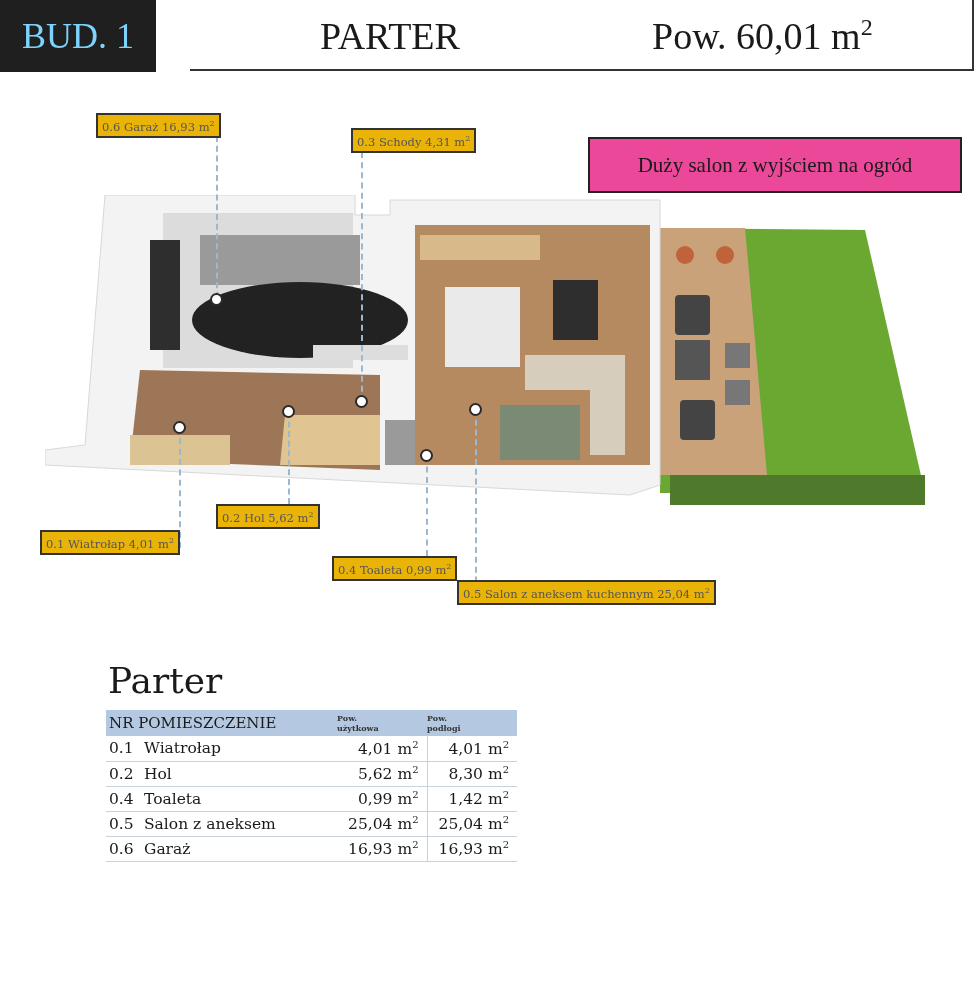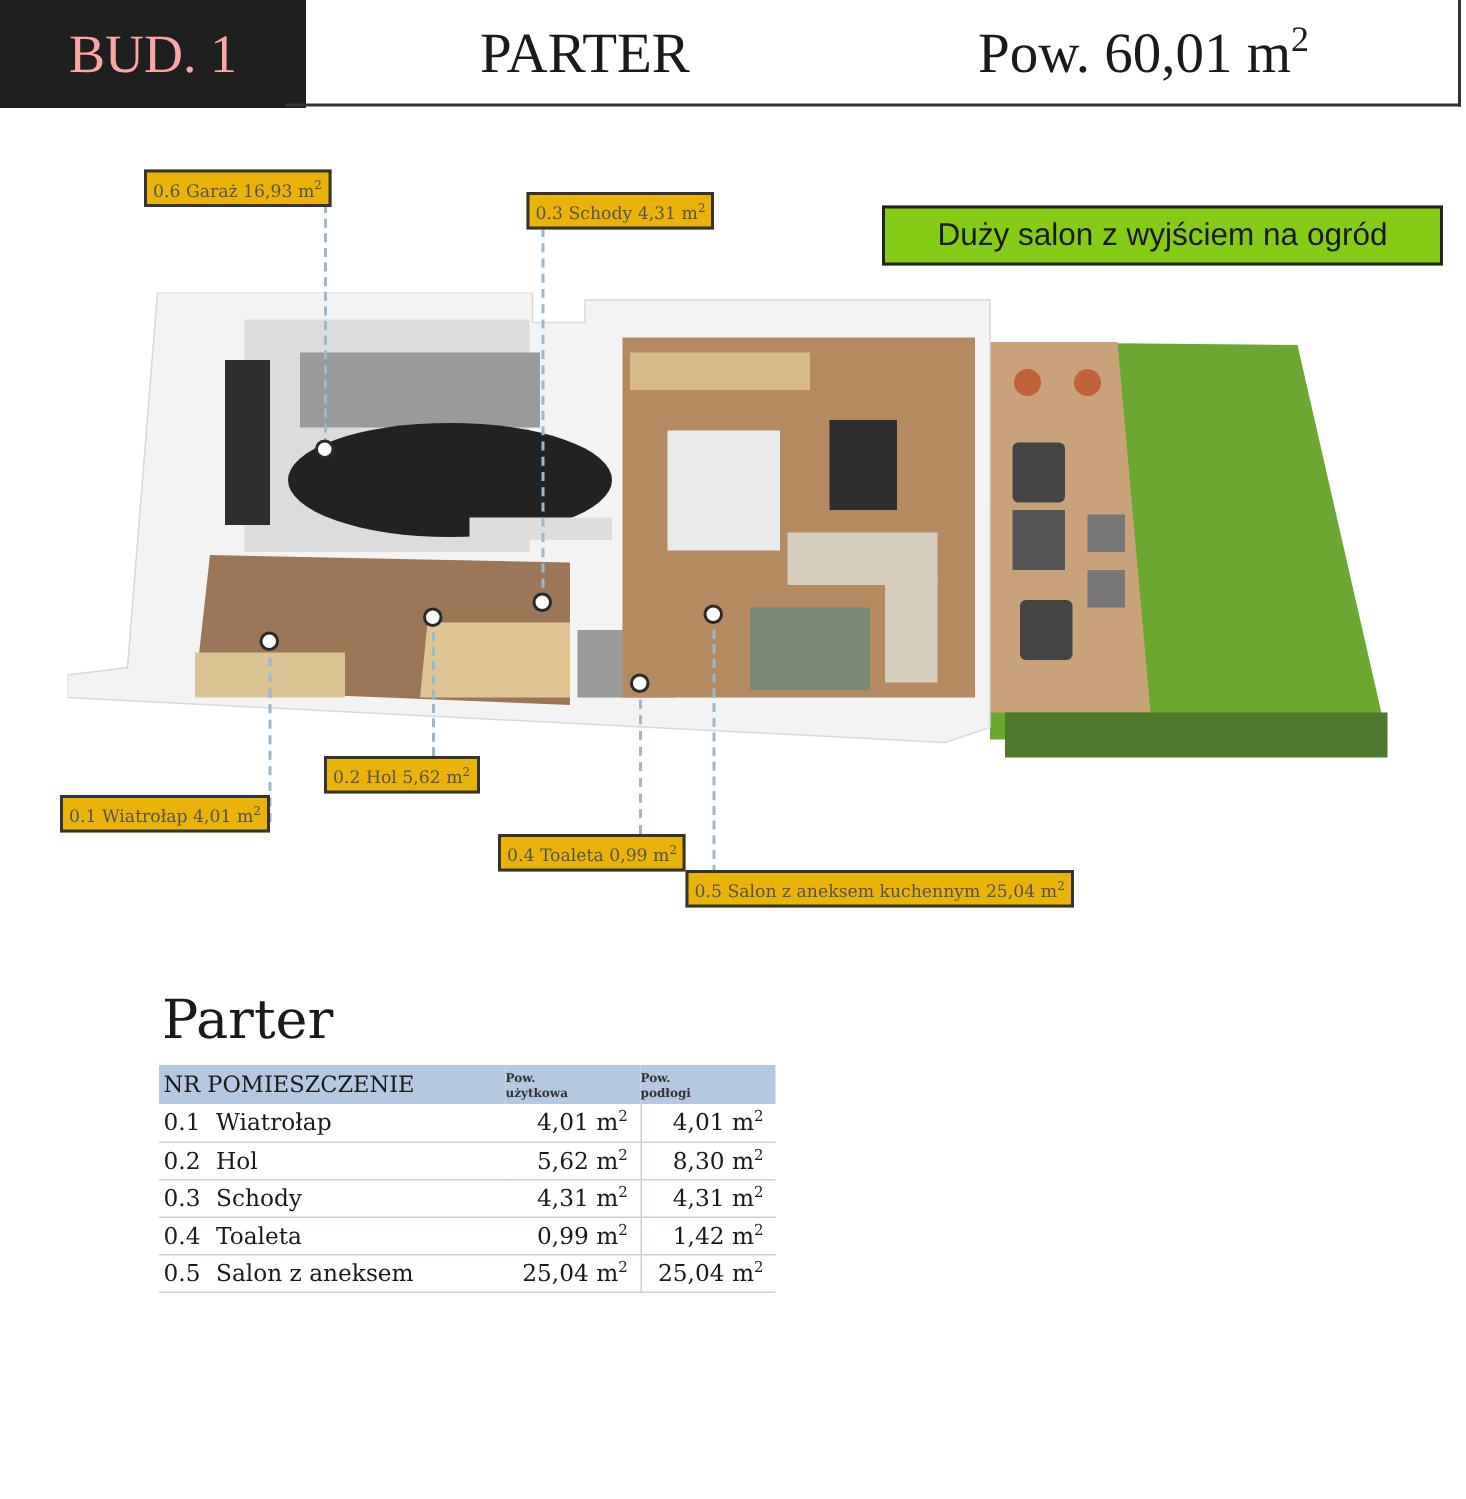--- a/index.html
+++ b/index.html
@@ -1,27 +1,27 @@
 <!DOCTYPE html>
 <html><head>
 <meta charset="utf-8">
 <style>
   * { box-sizing: border-box; margin: 0; padding: 0; }
   body { width: 977px; height: 999px; background: #ffffff; position: relative; overflow: hidden; font-family: "DejaVu Serif", serif; color: #1a1a1a; }
 
   
   .header { position: absolute; left: 0; top: 0; width: 977px; height: 72px; }
-  .hdr-left { position: absolute; left: 0; top: 0; width: 204px; height: 72px; background: #1f1f1f; color: #fca5a5; font-family: "Liberation Serif", serif; font-size: 36px; display:flex; align-items:center; justify-content:center; }
+  .hdr-left { position: absolute; left: 0; top: 0; width: 156px; height: 72px; background: #1f1f1f; color: #7dd3fc; font-family: "Liberation Serif", serif; font-size: 36px; display:flex; align-items:center; justify-content:center; }
   .hdr-box { position: absolute; left: 190px; top: 0; width: 784px; height: 71px; border: 2px solid #333; border-left: none; border-top: none; }
   .hdr-title { position: absolute; left: 320px; top: 14px; font-family: "Liberation Serif", serif; font-size: 38px; }
   .hdr-area { position: absolute; left: 652px; top: 14px; font-family: "Liberation Serif", serif; font-size: 38px; }
   .hdr-area sup { font-size: 24px; vertical-align: 14px; }
 
   
-  .feature-box { position: absolute; left: 588px; top: 137px; width: 374px; height: 40px; border: 2px solid #222; font-family: Liberation Sans, sans-serif; font-size: 21px; display:flex; align-items:center; justify-content:center; background:#84cc16; }
+  .feature-box { position: absolute; left: 588px; top: 137px; width: 374px; height: 56px; border: 2px solid #222; font-family: Liberation Serif, serif; font-size: 21px; display:flex; align-items:center; justify-content:center; background:#ec4899; }
 
   
   .lbl { position: absolute; border: 2px solid #333; background: #eab308; font-family: "DejaVu Serif", serif; font-size: 11.5px; color: #555; padding: 1px 4px; white-space: nowrap; line-height: 16px; }
   .lbl sup { font-size: 8px; vertical-align: 5px; }
   .leader { position: absolute; border-left: 2px dashed #9bb8cf; width: 0; }
   .dot { position: absolute; width: 13px; height: 13px; border-radius: 50%; background: #fff; border: 2px solid #2a2a2a; }
 
   
   .plan { position: absolute; left: 45px; top: 195px; width: 890px; height: 315px; }
 
@@ -126,31 +126,31 @@
       <td class="val val1"><span>4,01</span> <span>m</span><sup>2</sup></td>
       <td class="val val2"><span>4,01</span> <span>m</span><sup>2</sup></td>
     </tr>
     <tr>
       <td class="num">0.2</td>
       <td class="name">Hol</td>
       <td class="val val1"><span>5,62</span> <span>m</span><sup>2</sup></td>
       <td class="val val2"><span>8,30</span> <span>m</span><sup>2</sup></td>
     </tr>
     <tr>
-      <td class="num">0.3</td>
-      <td class="name">Schody</td>
-      <td class="val val1"><span>4,31</span> <span>m</span><sup>2</sup></td>
-      <td class="val val2"><span>4,31</span> <span>m</span><sup>2</sup></td>
-    </tr>
-    <tr>
       <td class="num">0.4</td>
       <td class="name">Toaleta</td>
       <td class="val val1"><span>0,99</span> <span>m</span><sup>2</sup></td>
       <td class="val val2"><span>1,42</span> <span>m</span><sup>2</sup></td>
     </tr>
     <tr>
       <td class="num">0.5</td>
       <td class="name">Salon z aneksem</td>
       <td class="val val1"><span>25,04</span> <span>m</span><sup>2</sup></td>
       <td class="val val2"><span>25,04</span> <span>m</span><sup>2</sup></td>
     </tr>
+    <tr>
+      <td class="num">0.6</td>
+      <td class="name">Garaż</td>
+      <td class="val val1"><span>16,93</span> <span>m</span><sup>2</sup></td>
+      <td class="val val2"><span>16,93</span> <span>m</span><sup>2</sup></td>
+    </tr>
   </tbody>
 </table>
 
 </body></html>

